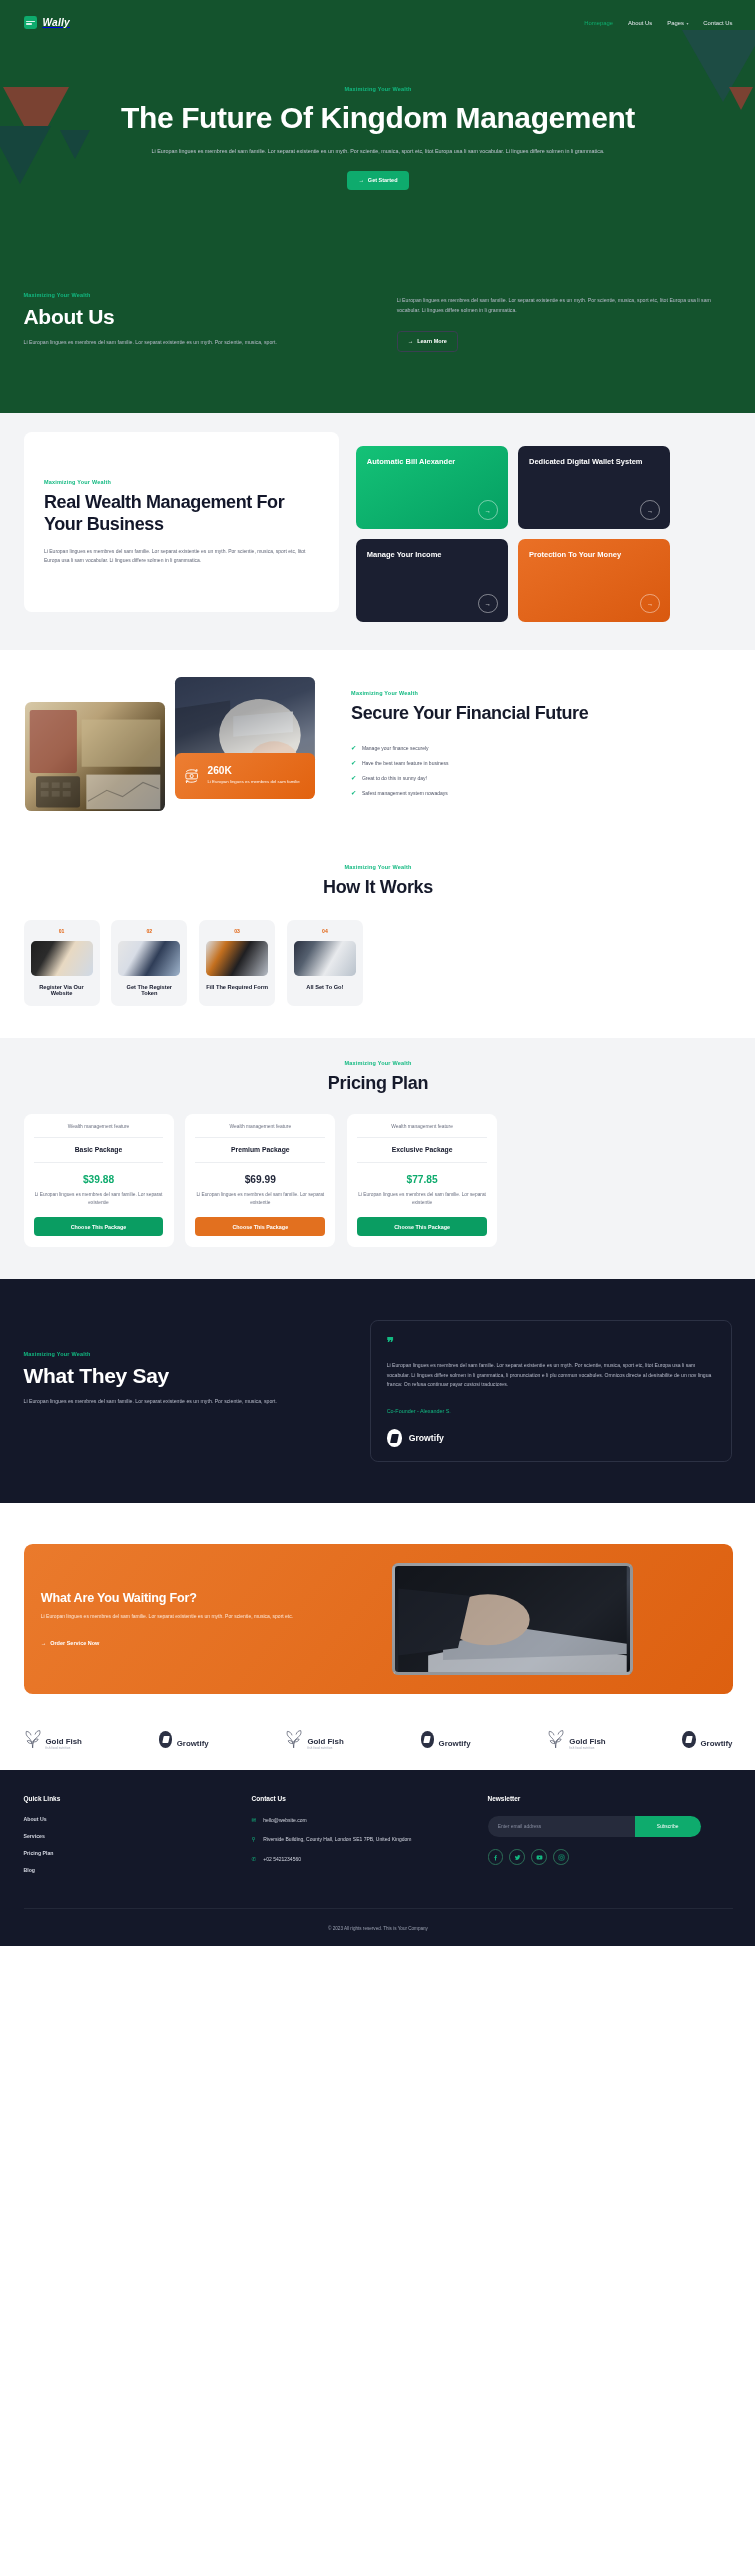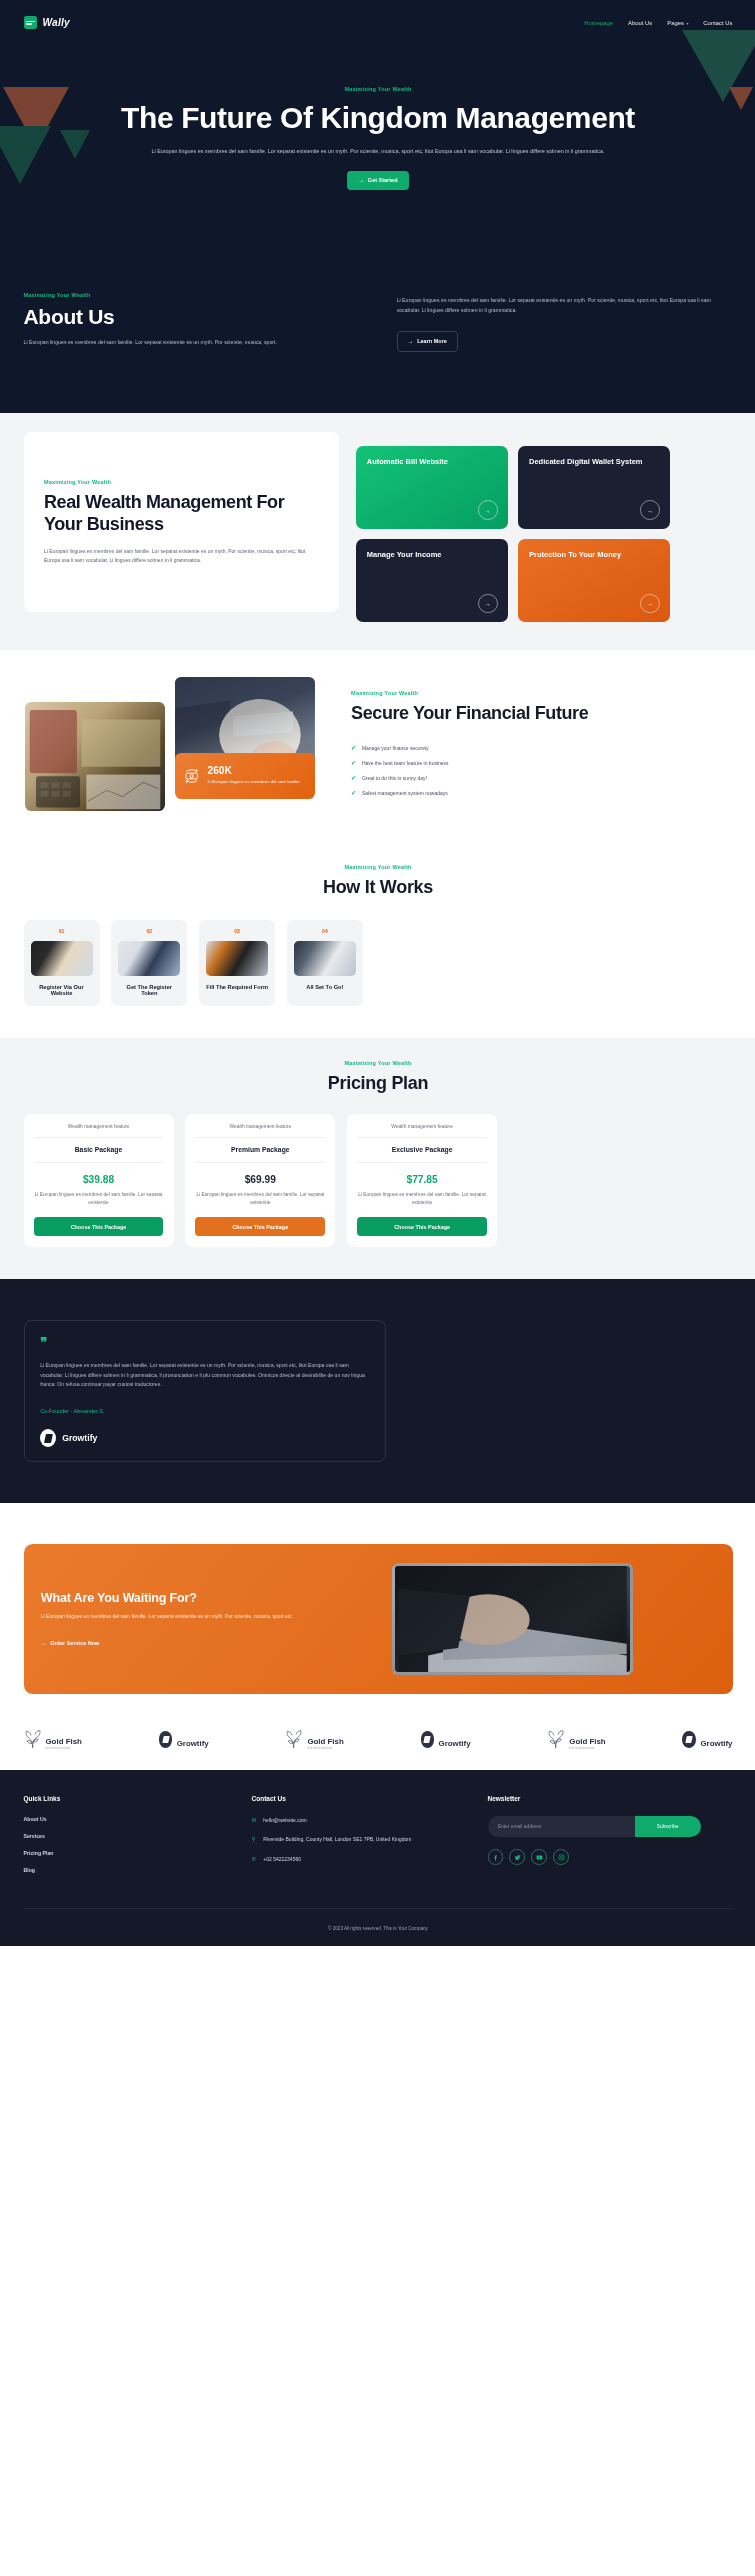--- a/index.html
+++ b/index.html
@@ -8,21 +8,21 @@
     font-family:"Liberation Sans", sans-serif;
     background:#ffffff;
     color:#161a2b;
     width:756px;
     overflow-x:hidden;
   }
   .wrap { width:709px; margin:0 auto; }
 
   
   .hero {
-    background:#0f172a;
+    background:#14532d;
     position:relative;
     overflow:hidden;
     padding-bottom:0;
   }
   .tri { position:absolute; width:0; height:0; }
   .tri-green-r {
     right:-7.9px; top:30px;
     border-left:41px solid transparent;
     border-right:41px solid transparent;
     border-top:72px solid #1d4c44;
@@ -328,21 +328,21 @@
 <section class="services">
   <div class="wrap">
     <div class="services-grid">
       <div class="svc-intro">
         <div class="eyebrow">Maximizing Your Wealth</div>
         <h2>Real Wealth Management For Your Business</h2>
         <p>Li Europan lingues es membres del sam familie. Lor separat existentie es un myth. Por scientie, musica, sport etc, litot Europa usa li sam vocabular. Li lingues differe solmen in li grammatica.</p>
       </div>
       <div class="svc-cards">
         <div class="svc-card c-green">
-          <h3>Automatic Bill Website</h3>
+          <h3>Automatic Bill Alexander</h3>
           <span class="arrow-circle">→</span>
         </div>
         <div class="svc-card c-dark">
           <h3>Dedicated Digital Wallet System</h3>
           <span class="arrow-circle">→</span>
         </div>
         <div class="svc-card c-dark">
           <h3>Manage Your Income</h3>
           <span class="arrow-circle">→</span>
         </div>
@@ -481,20 +481,25 @@
         <div class="plan-price p-green">$77.85</div>
         <div class="plan-desc">Li Europan lingues es membres del sam familie. Lor separat existentie</div>
         <button class="plan-btn b-green">Choose This Package</button>
       </div>
     </div>
   </div>
 </section>
 
 <section class="testi">
   <div class="wrap" style="display:flex; gap:31.5px;">
+    <div class="testi-left">
+      <div class="eyebrow">Maximizing Your Wealth</div>
+      <h2>What They Say</h2>
+      <p>Li Europan lingues es membres del sam familie. Lor separat existentie es un myth. Por scientie, musica, sport.</p>
+    </div>
     <div class="testi-card">
       <div class="quote-mark">❞</div>
       <p class="testi-text">Li Europan lingues es membres del sam familie. Lor separat existentie es un myth. Por scientie, musica, sport etc, litot Europa usa li sam vocabular. Li lingues differe solmen in li grammatica, li pronunciation e li plu commun vocabules. Omnicos directe al desirabilite de un nov lingua franca: On refusa continuar payar custosi traductores.</p>
       <div class="testi-author">
         <span>Co-Founder - </span><span>Alexander S.</span>
       </div>
       <div class="testi-brand">
         <span class="growtify-mark">
             <span></span>
           </span>

